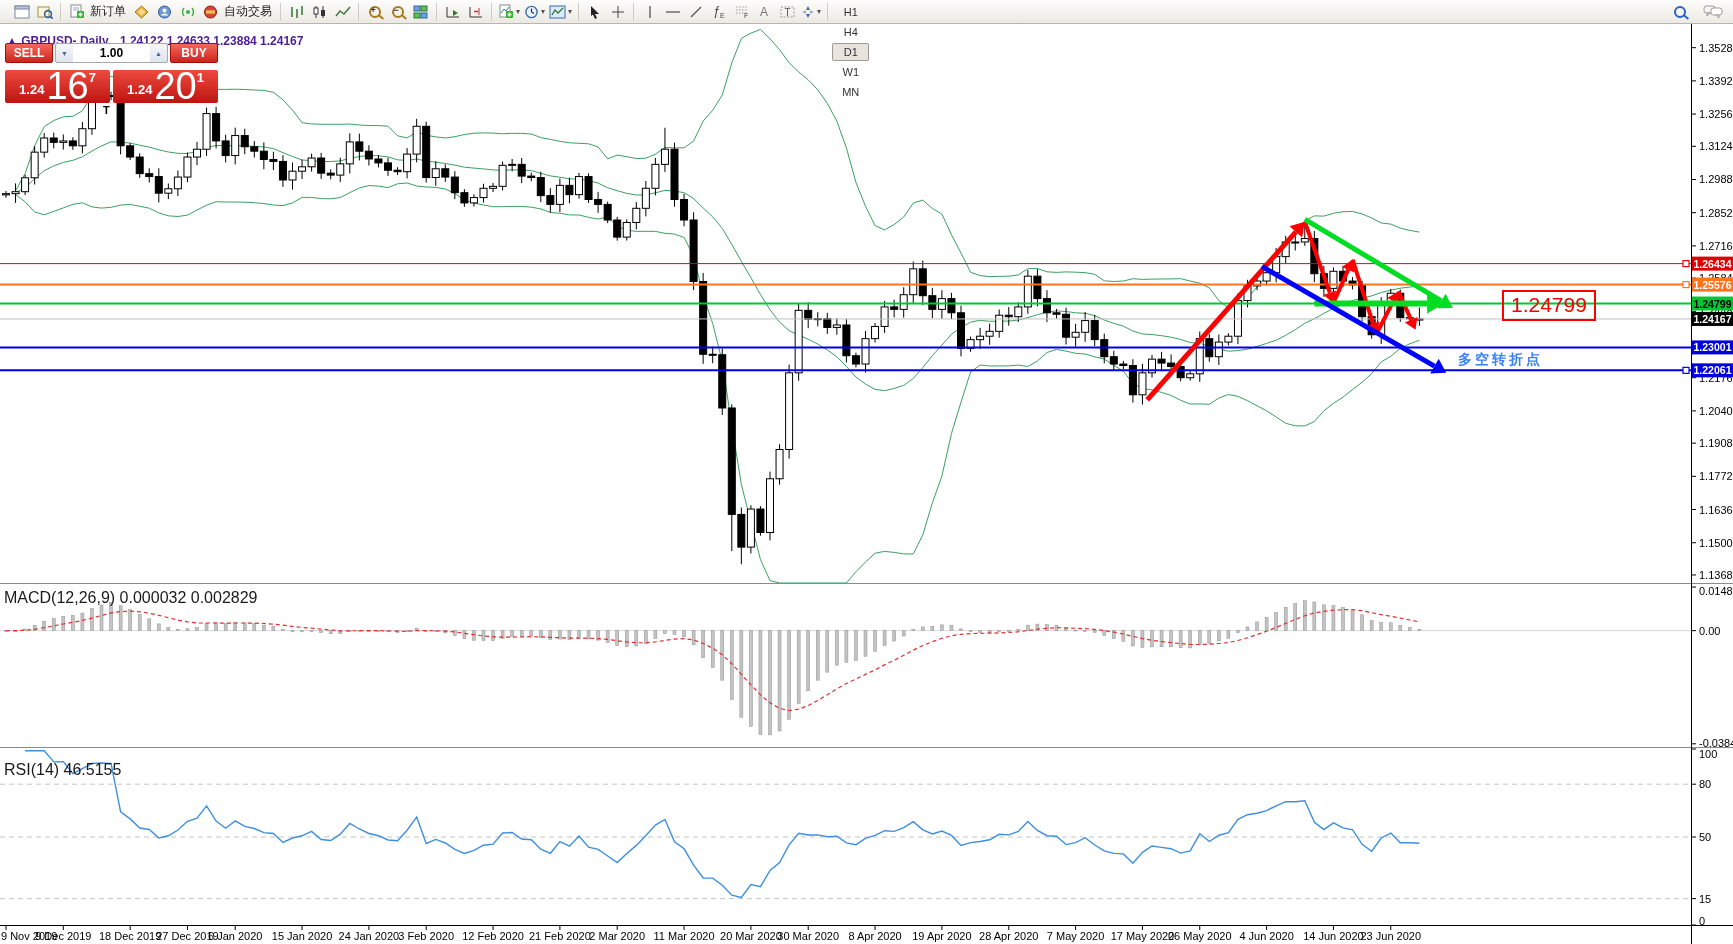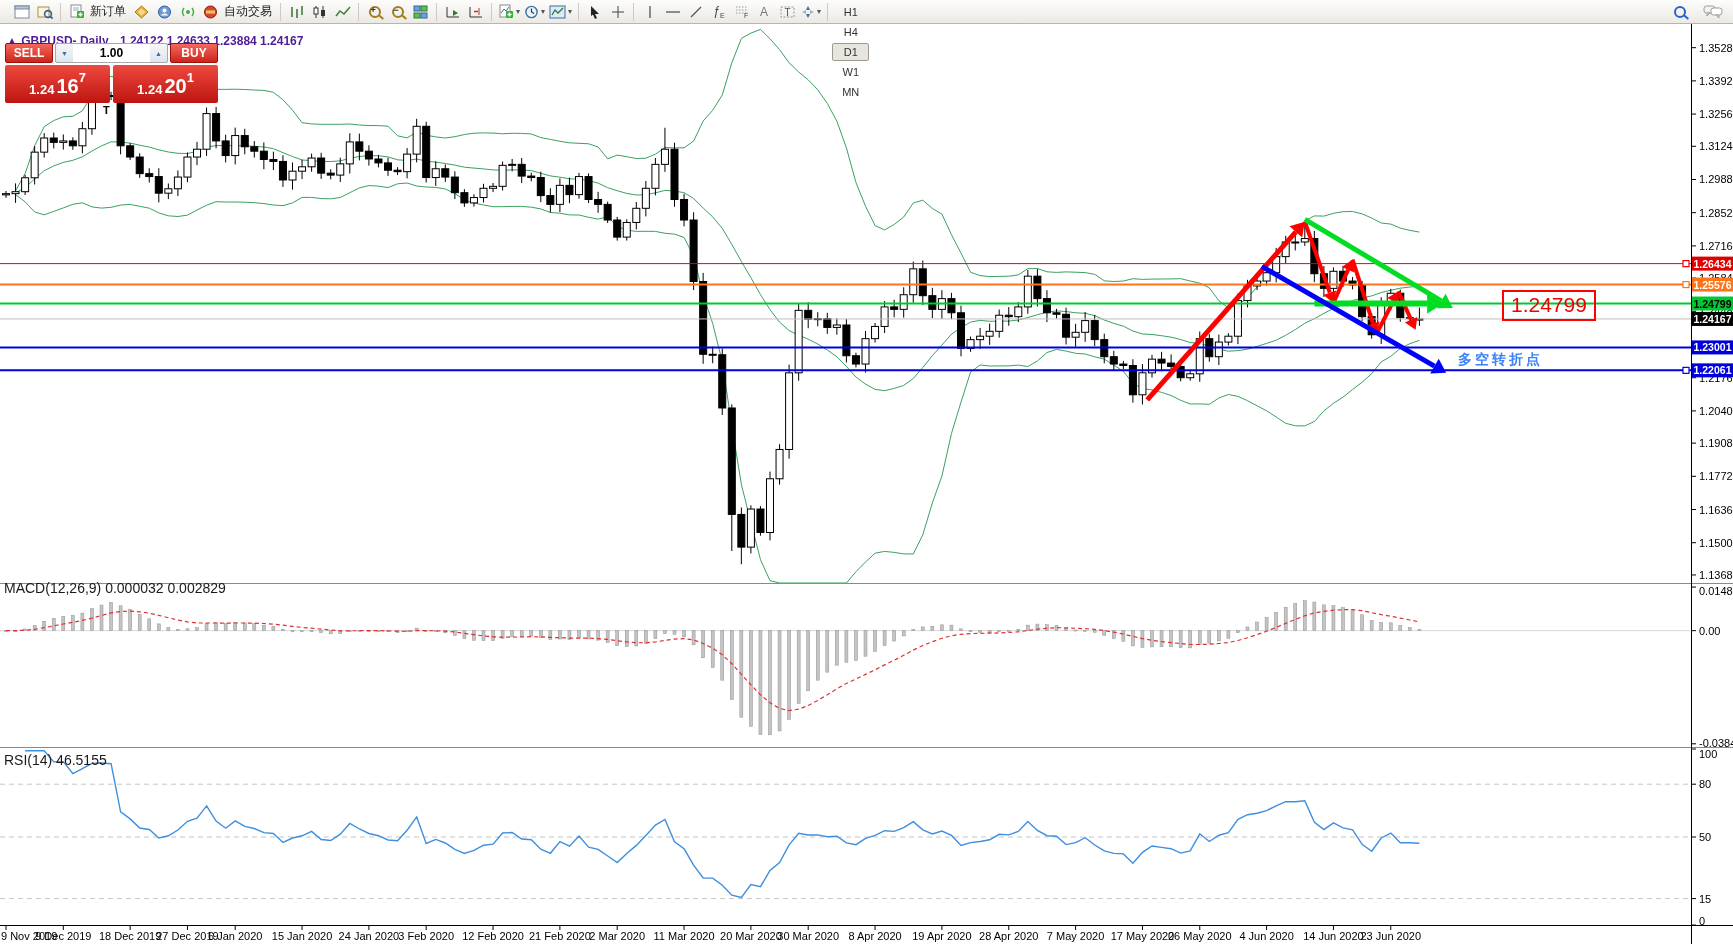--- a/index.html
+++ b/index.html
@@ -22,42 +22,42 @@
   .mag:after{content:"";position:absolute;width:6px;height:2px;background:#2a62c9;right:-5px;bottom:-2px;transform:rotate(40deg);}
   .mag.gold{border-color:#a57b1e;}
   .mag.gold:after{background:#a57b1e;}
   .zsign{position:absolute;left:0px;top:-3px;font-size:9px;font-weight:bold;color:#333;}
   #tbar-right{margin-left:auto;display:flex;align-items:center;padding-right:8px;gap:10px;}
 
   
   #cv{position:absolute;left:0;top:24px;}
   #title-line{position:absolute;left:6px;top:34px;font-size:12px;font-weight:700;color:#4c1d95;}
   #title-line .ohlc{font-weight:700;margin-left:8px;}
-  #macd-label,#rsi-label{position:absolute;left:4px;font-size:14px;color:#1a1a1a;}
+  #macd-label,#rsi-label{position:absolute;left:4px;font-size:16px;color:#1a1a1a;margin-top:9px;}
   #macd-label{top:580px;}
   #rsi-label{top:752px;}
   #t-marker{position:absolute;left:103px;top:104px;font-size:11px;font-weight:700;color:#000;}
 
   #price-box{position:absolute;left:1502px;top:290px;border:2px solid #ff0000;color:#f00000;
     font-size:21px;padding:0 7px 1px 7px;line-height:26px;background:transparent;}
   #cn-note{position:absolute;left:1458px;top:351px;font-size:14px;font-weight:700;color:#3b82f6;letter-spacing:3px;white-space:nowrap;}
 
   
   #trade-panel{position:absolute;left:5px;top:43px;width:213px;}
   #tp-row1{display:flex;gap:2px;height:20px;}
   .tp-btn{flex:0 0 48px;background:linear-gradient(#f3685d,#cd251b);border:1px solid #a01008;border-radius:2px;
     color:#fff;font-size:12px;font-weight:700;display:flex;align-items:center;justify-content:center;}
   .tp-spin{flex:1;display:flex;background:#3b82f6;border:1px solid #aaa;border-radius:2px;overflow:hidden;}
   .spin-btn{width:17px;background:linear-gradient(#f6f6f6,#dfe5ee);border:none;color:#3a6ea5;font-size:7px;display:flex;align-items:center;justify-content:center;}
   .spin-val{flex:1;border:none;text-align:center;font-size:12px;font-weight:700;color:#000;outline:none;padding:0;min-width:0;}
-  #tp-row2{display:flex;gap:3px;margin-top:2px;height:38px;}
+  #tp-row2{display:flex;gap:3px;margin-top:2px;height:38px;align-items:flex-end;}
   .quote{flex:1;background:linear-gradient(#ee4a3f,#bd1410);border-radius:2px;color:#fff;
     display:flex;align-items:flex-end;justify-content:center;padding-bottom:2px;}
   .q-small{font-size:13px;font-weight:700;margin:0 2px 4px 0;}
-  .q-big{font-size:20px;font-weight:700;line-height:30px;}
+  .q-big{font-size:38px;font-weight:400;line-height:30px;}
   .q-sup{font-size:13px;font-weight:700;margin-bottom:16px;}
   svg text{font-family:"Liberation Sans",sans-serif;}
 </style>
 </head>
 <body>
 <div id="app">
 
 <div id="toolbar">
   <button class="tb">
         <svg width="16" height="14">

